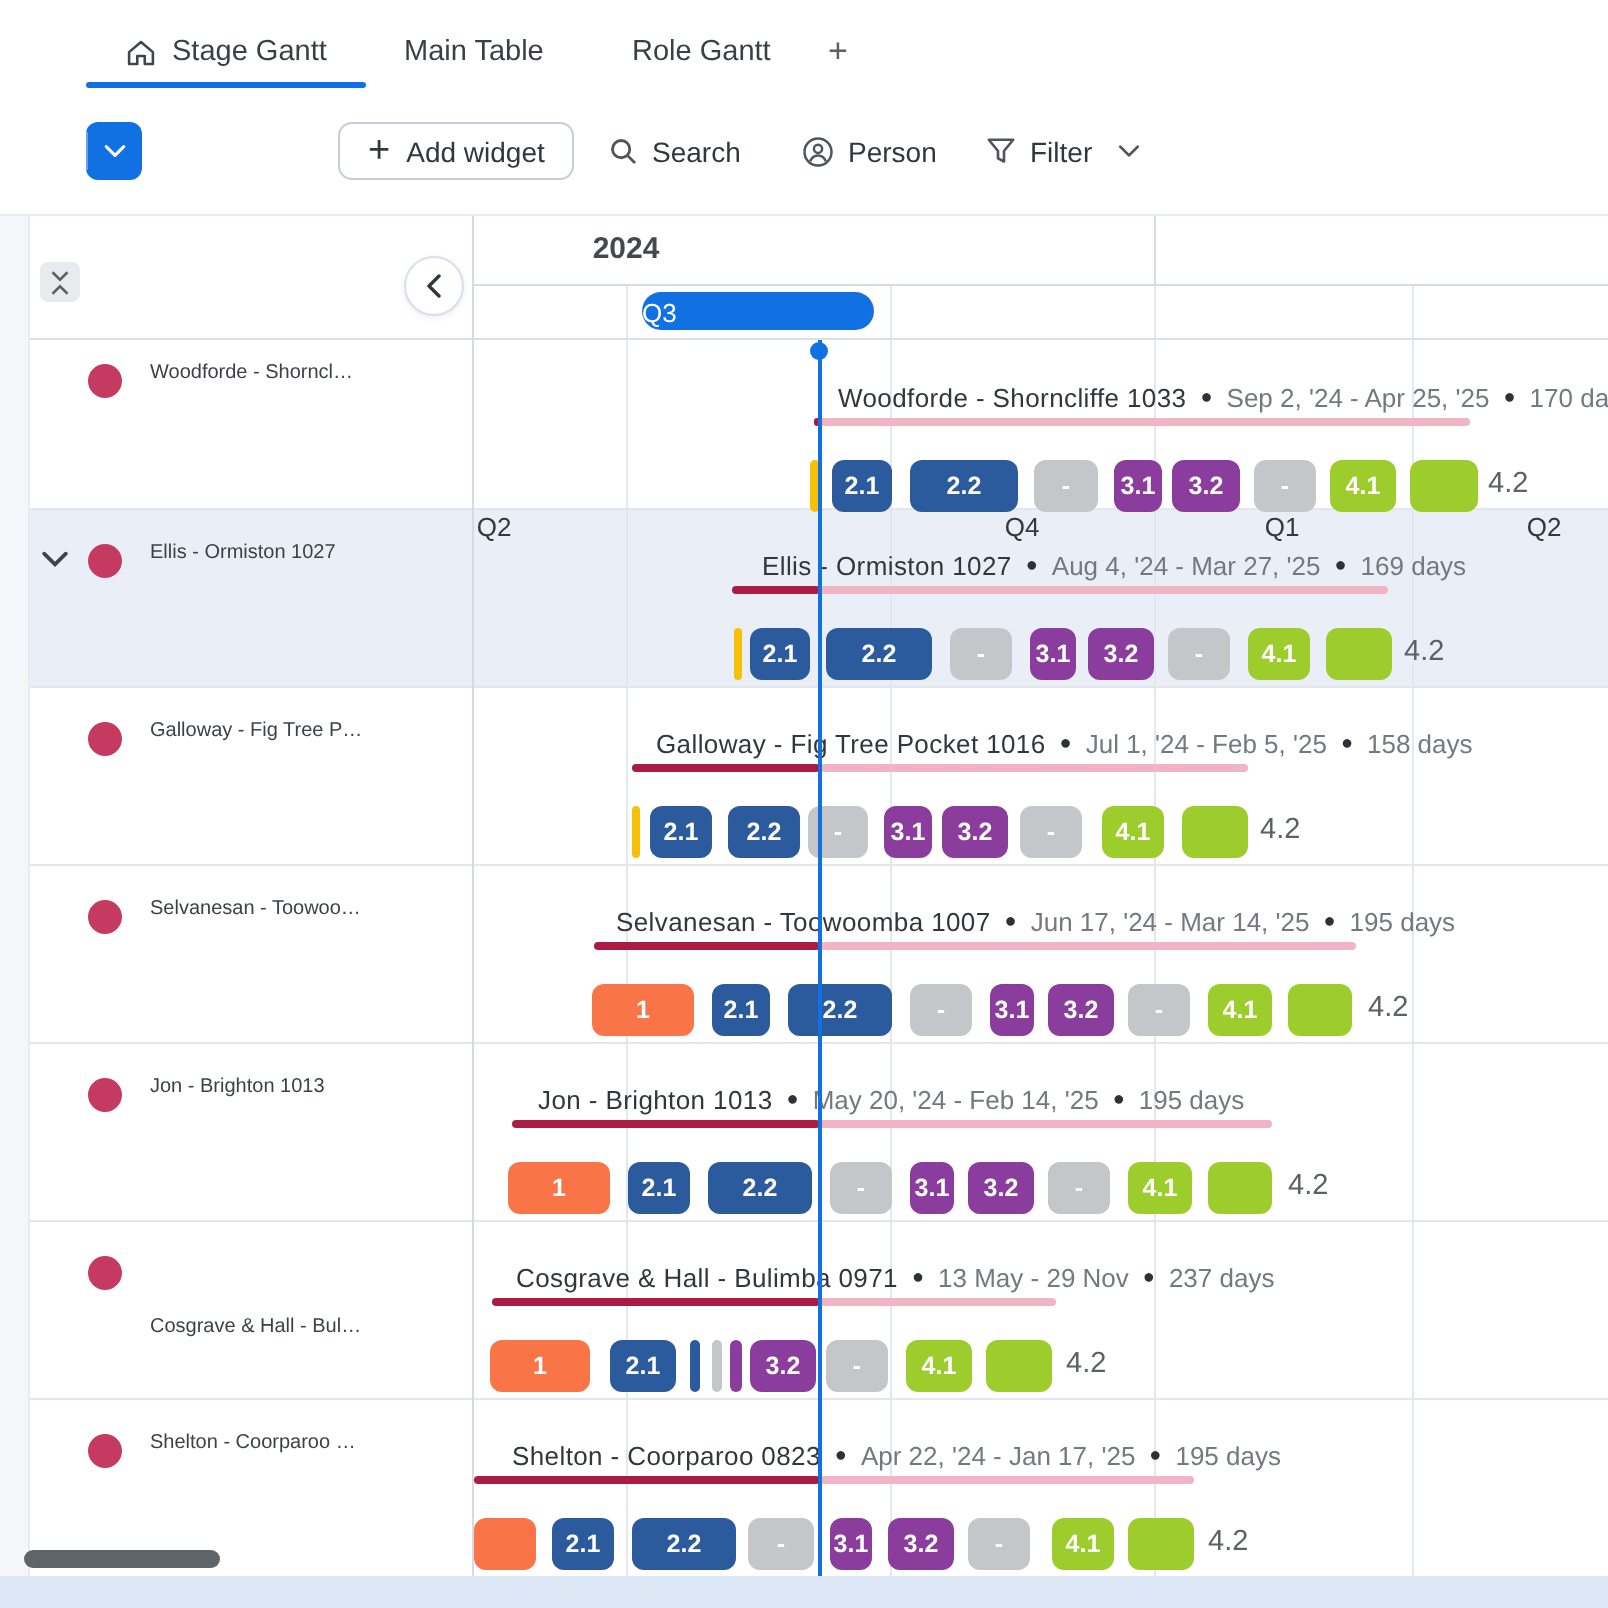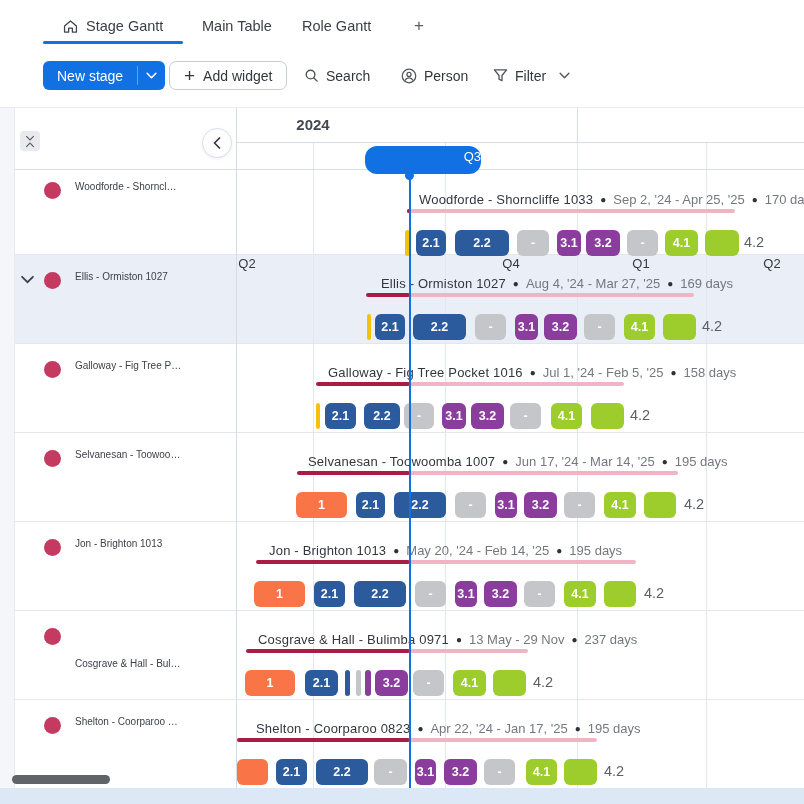--- a/index.html
+++ b/index.html
@@ -12,22 +12,22 @@
   .btn-blue{position:absolute;display:flex;align-items:stretch;border-radius:6px;overflow:hidden;
        color:#fff;font-size:14px;}
   .btn-blue .lbl{display:flex;align-items:center;padding:0 14px;}
   .btn-blue .sep{width:1px;background:rgba(255,255,255,.35);margin:5px 0;}
   .btn-blue .chev{display:flex;align-items:center;justify-content:center;width:27px;}
   .btn-outline{position:absolute;display:flex;align-items:center;gap:8px;border:1px solid #c8ccd6;
        border-radius:7px;padding:0 14px;font-size:14px;color:#33373d;background:#fff;}
   .tool{position:absolute;display:flex;align-items:center;gap:7px;font-size:14px;color:#33373d;}
   .qlabel{position:absolute;top:142px;height:28px;line-height:28px;font-size:13px;color:#34383f;
        transform:translateX(-50%);}
-  .qpill{position:absolute;top:146px;height:28px;line-height:22px;font-size:13px;color:#fff;
-       border-radius:12px;text-align:right;margin-left:44px;}
+  .qpill{position:absolute;top:146px;height:19px;line-height:22px;font-size:13px;color:#fff;
+       border-radius:12px;text-align:left;}
   .row-name{position:absolute;font-size:10px;color:#3d4149;white-space:nowrap;overflow:hidden;
        max-width:158px;text-overflow:ellipsis;}
   .glabel{position:absolute;display:flex;align-items:center;white-space:nowrap;font-size:13px;
        transform:translateY(-50%);}
   .glabel .t{font-weight:normal;color:#33373d;letter-spacing:.2px;}
   .glabel .b{font-size:10px;color:#2e3238;margin:0 7px;}
   .glabel .d{color:#74797f;}
   .chip{position:absolute;height:26px;border-radius:6px;color:#fff;font-size:12.5px;font-weight:bold;
        display:flex;align-items:center;justify-content:center;overflow:hidden;white-space:nowrap;}
   .tail{position:absolute;font-size:14.5px;color:#5d6167;}
@@ -40,30 +40,29 @@
   <span>
     <svg width="17" height="17" viewBox="0 0 20 20" fill="none" stroke="#40454d" stroke-width="1.5">
       <path d="M3 9.5 L10 3.5 L17 9.5 V16.5 H12.2 V11.8 H7.8 V16.5 H3 Z" stroke-linejoin="round"></path>
     </svg>
   </span>
   <span>Stage Gantt</span>
 </div>
 <div class="tab" style="left:202px;">
   <span>Main Table</span>
 </div>
-<div class="tab" style="left:302px;">
+<div class="tab" style="left:316px;">
   <span>Role Gantt</span>
 </div>
 <div class="tab" style="left:414px;font-size:17px;color:#5c6066;">
   <span>+</span>
 </div>
 <div class="tab-underline" style="left:43px;width:140px;background:#1171e3;"></div>
 
 <div class="btn-blue" style="left:43px;top:61px;height:29px;background:#1171e3;">
-  <span class="lbl">New stage</span>
   <span class="sep"></span>
   <span class="chev">
     <svg width="11" height="7" viewBox="0 0 12 8" fill="none" stroke="#fff" stroke-width="1.8">
       <path d="M1 1.5 L6 6.5 L11 1.5" stroke-linecap="round" stroke-linejoin="round"></path>
     </svg>
   </span>
 </div>
 <div class="btn-outline" style="left:169px;top:61px;height:27px;">
   <span style="font-size:19px;font-weight:300;color:#33373d;">+</span>
   <span>Add widget</span>

